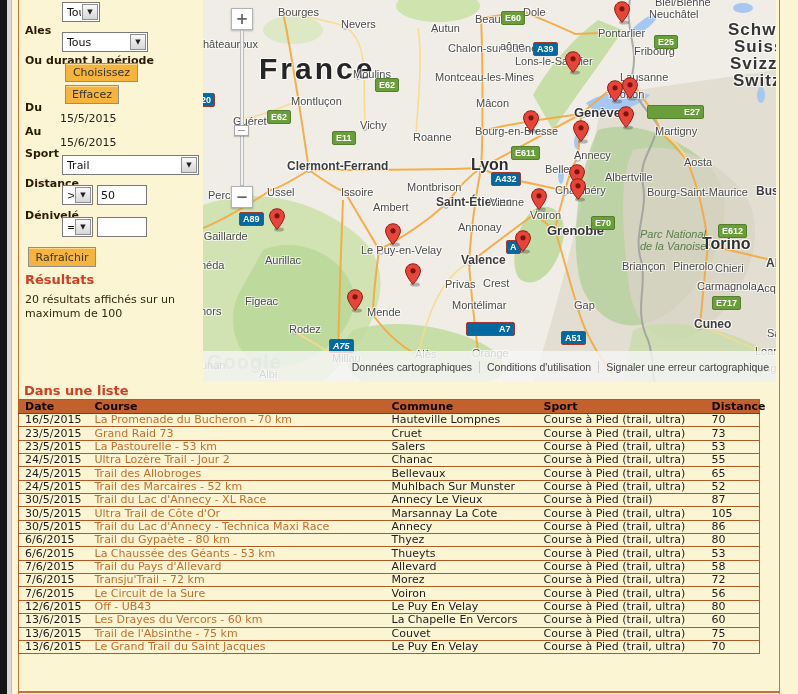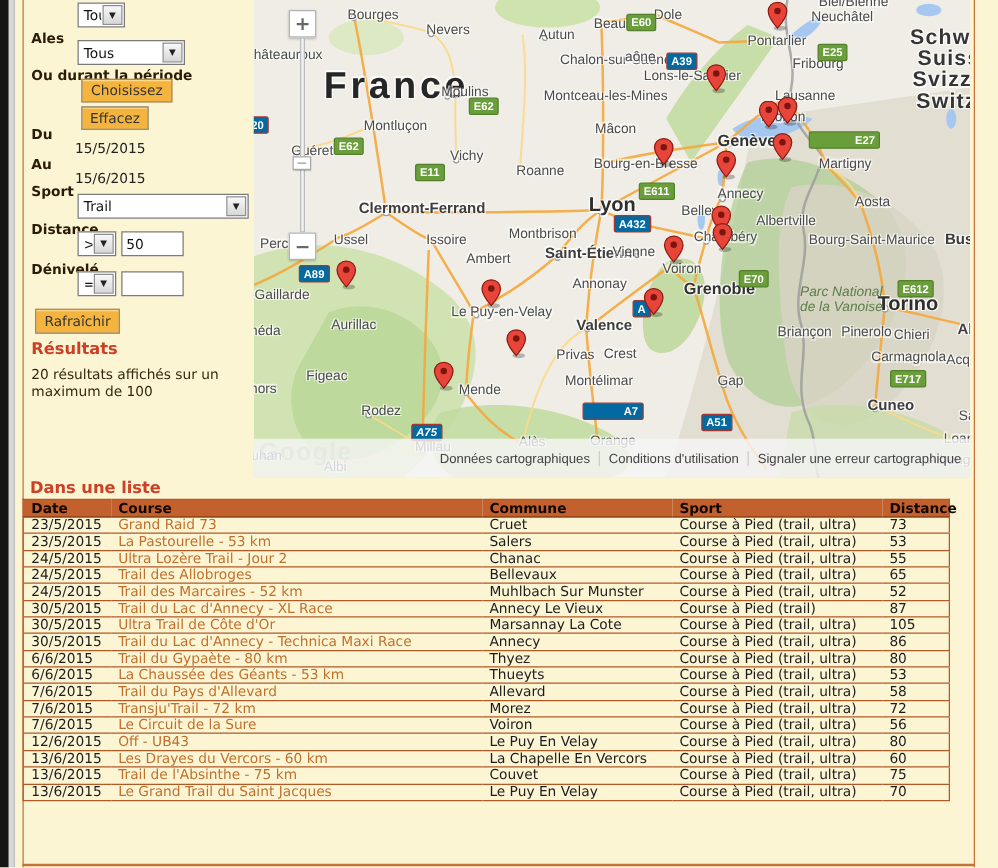--- a/index.html
+++ b/index.html
@@ -418,20 +418,27 @@
       <tr id="liste-head">
         <th>Date</th>
         <th>Course</th>
         <th>Commune</th>
         <th>Sport</th>
         <th>Distance</th>
       </tr>
     </thead>
   <tbody id="liste-body">
       <tr>
+        <td>16/5/2015</td>
+        <td><a>La Promenade du Bucheron - 70 km</a></td>
+        <td>Hauteville Lompnes</td>
+        <td>Course à Pied (trail, ultra)</td>
+        <td>70</td>
+      </tr>
+      <tr>
         <td>23/5/2015</td>
         <td><a>Grand Raid 73</a></td>
         <td>Cruet</td>
         <td>Course à Pied (trail, ultra)</td>
         <td>73</td>
       </tr>
       <tr>
         <td>23/5/2015</td>
         <td><a>La Pastourelle - 53 km</a></td>
         <td>Salers</td>

